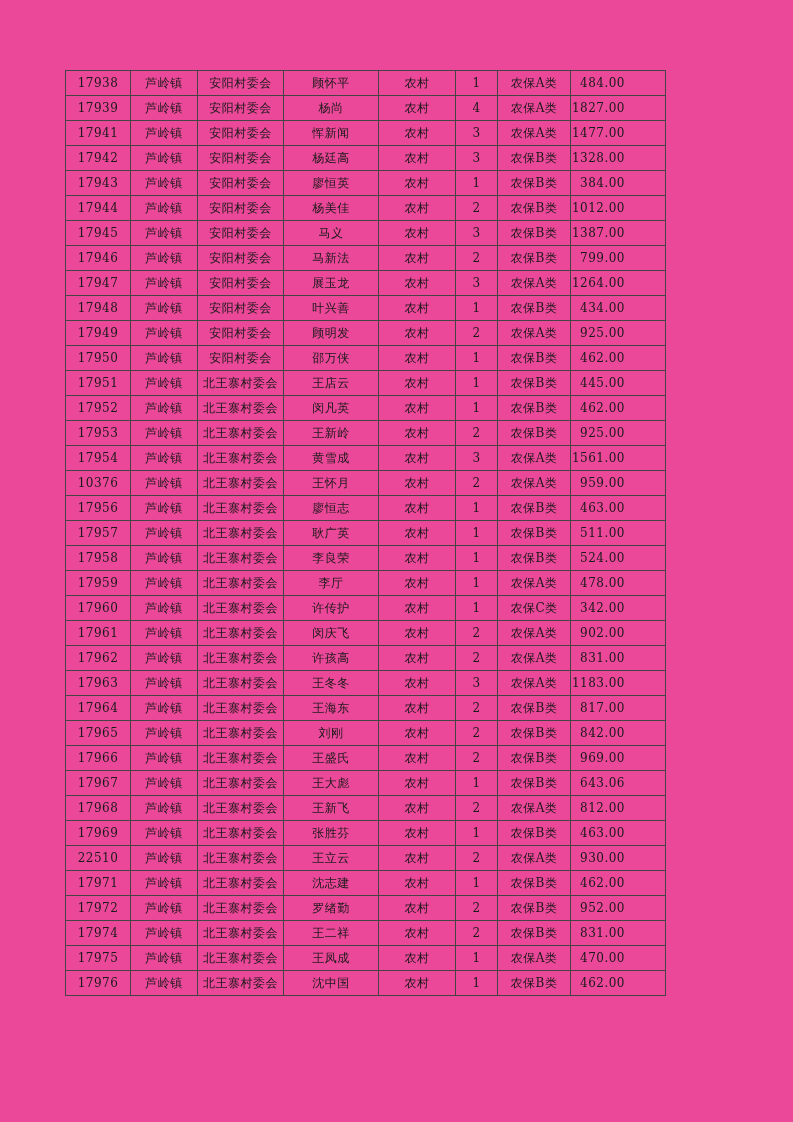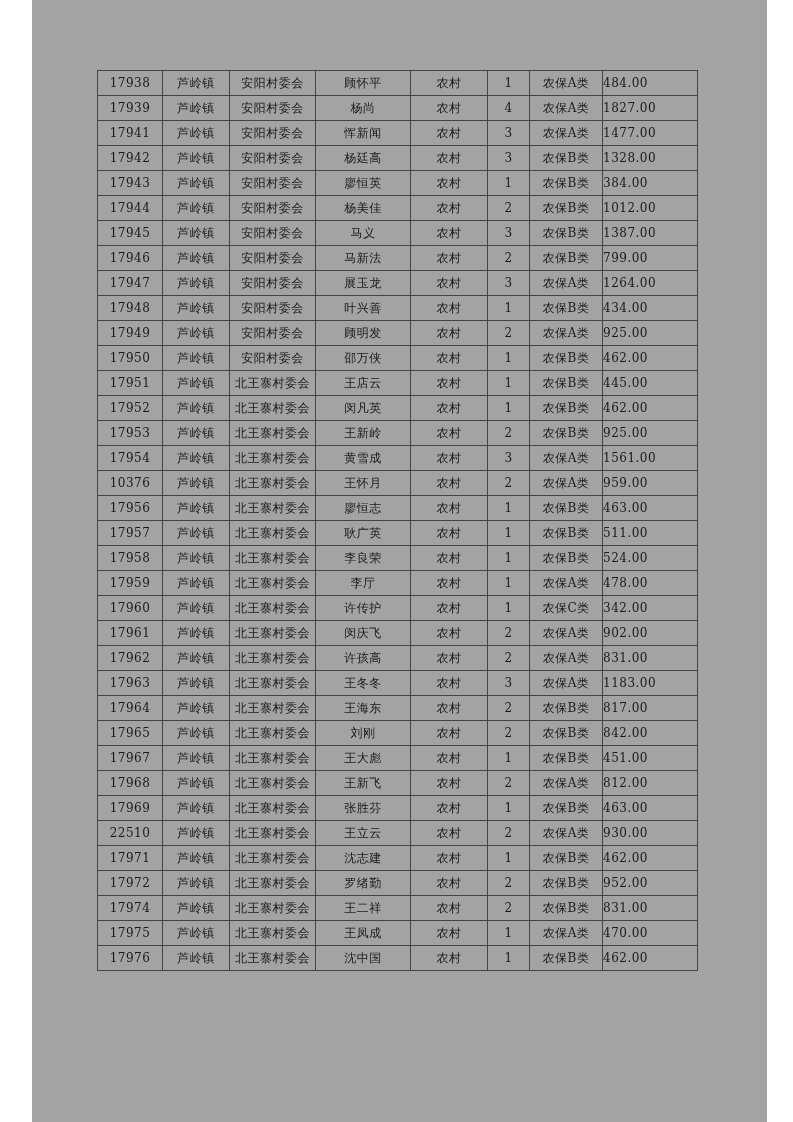--- a/index.html
+++ b/index.html
@@ -3,25 +3,24 @@
 <meta charset="utf-8">
 <style>
   * { margin: 0; padding: 0; box-sizing: border-box; }
   html, body {
     width: 793px;
     background: #ffffff;
     font-family: "DejaVu Serif", "Liberation Serif", serif;
   }
   .page {
     position: relative;
-    width: 735px;
+    width: 793px;
     height: 1122px;
-    background: #a3a3a3;
+    background: #ec4899;
     overflow: hidden;
-    margin-left: 32px;
   }
   table.grid {
     position: absolute;
     left: 65px;
     top: 70px;
     border-collapse: collapse;
     table-layout: fixed;
     width: 600px;
   }
   table.grid td {
@@ -29,22 +28,22 @@
     height: 25px;
     font-size: 12px;
     color: #1a1a1a;
     text-align: center;
     vertical-align: middle;
     white-space: nowrap;
     overflow: hidden;
     letter-spacing: 0.5px;
   }
   table.grid td.amount {
-    text-align: left;
-    padding-right: 24px;
+    text-align: right;
+    padding-right: 40px;
     letter-spacing: 0.5px;
   }
 </style>
 </head>
 <body>
 
 <div class="page">
   <table class="grid">
     <colgroup>
       <col style="width:65px">
@@ -348,30 +347,40 @@
     <td>17965</td>
     <td>芦岭镇</td>
     <td>北王寨村委会</td>
     <td>刘刚</td>
     <td>农村</td>
     <td>2</td>
     <td>农保B类</td>
     <td class="amount">842.00</td>
   </tr>
 
+  <tr>
+    <td>17966</td>
+    <td>芦岭镇</td>
+    <td>北王寨村委会</td>
+    <td>王盛氏</td>
+    <td>农村</td>
+    <td>2</td>
+    <td>农保B类</td>
+    <td class="amount">969.00</td>
+  </tr>
 
   <tr>
     <td>17967</td>
     <td>芦岭镇</td>
     <td>北王寨村委会</td>
     <td>王大彪</td>
     <td>农村</td>
     <td>1</td>
     <td>农保B类</td>
-    <td class="amount">451.00</td>
+    <td class="amount">643.06</td>
   </tr>
 
   <tr>
     <td>17968</td>
     <td>芦岭镇</td>
     <td>北王寨村委会</td>
     <td>王新飞</td>
     <td>农村</td>
     <td>2</td>
     <td>农保A类</td>

